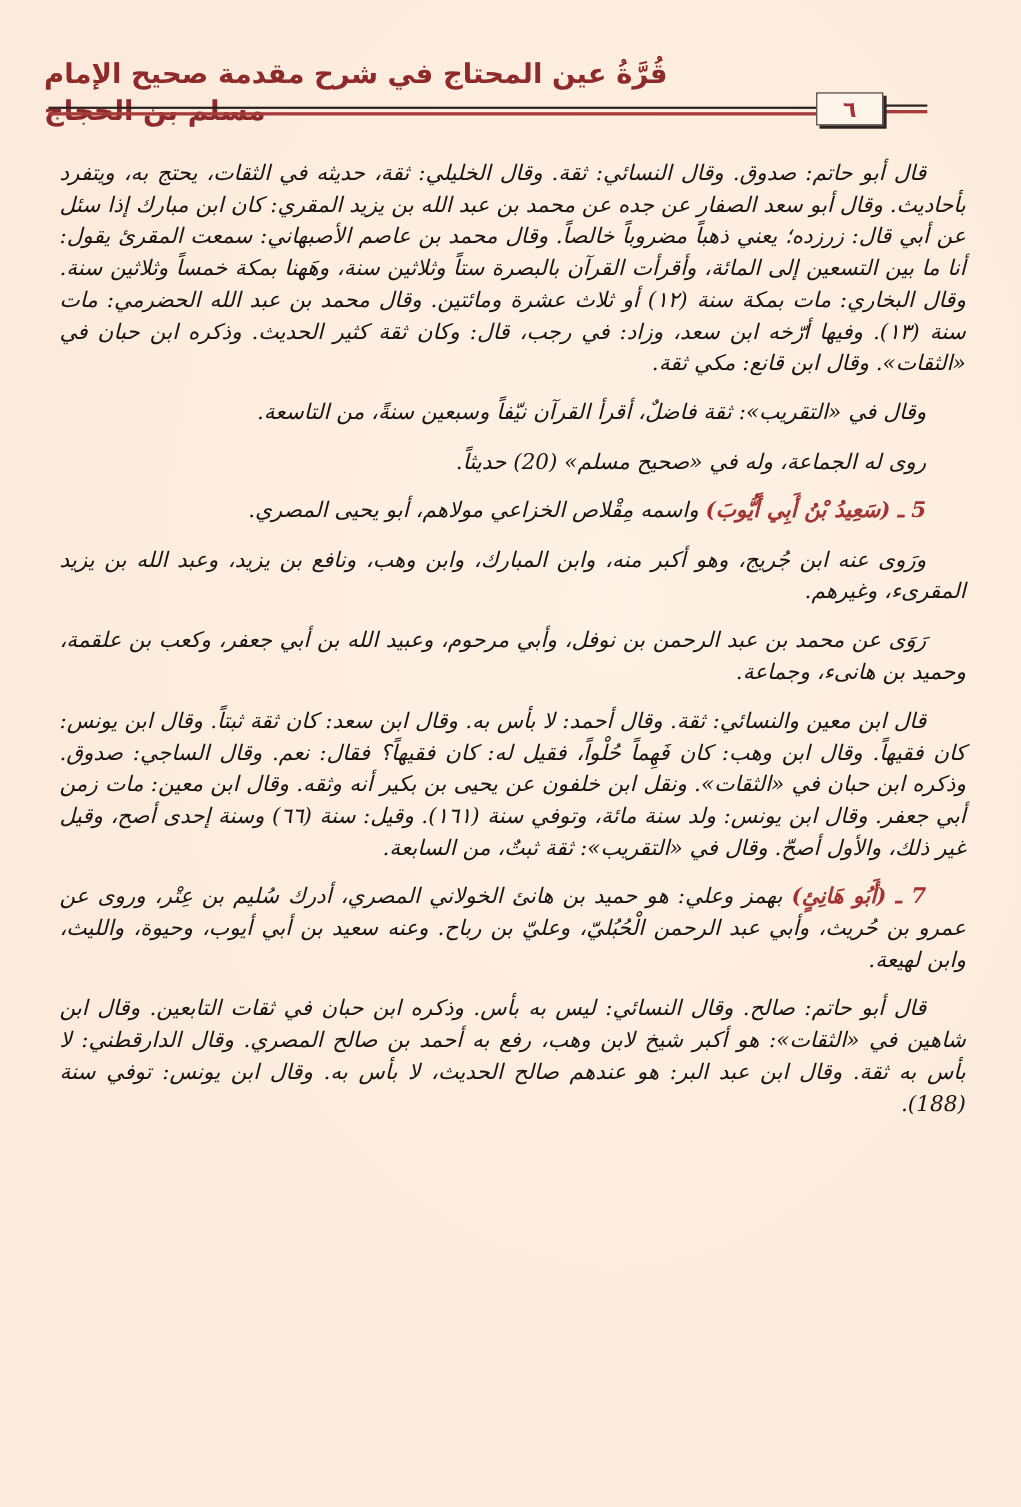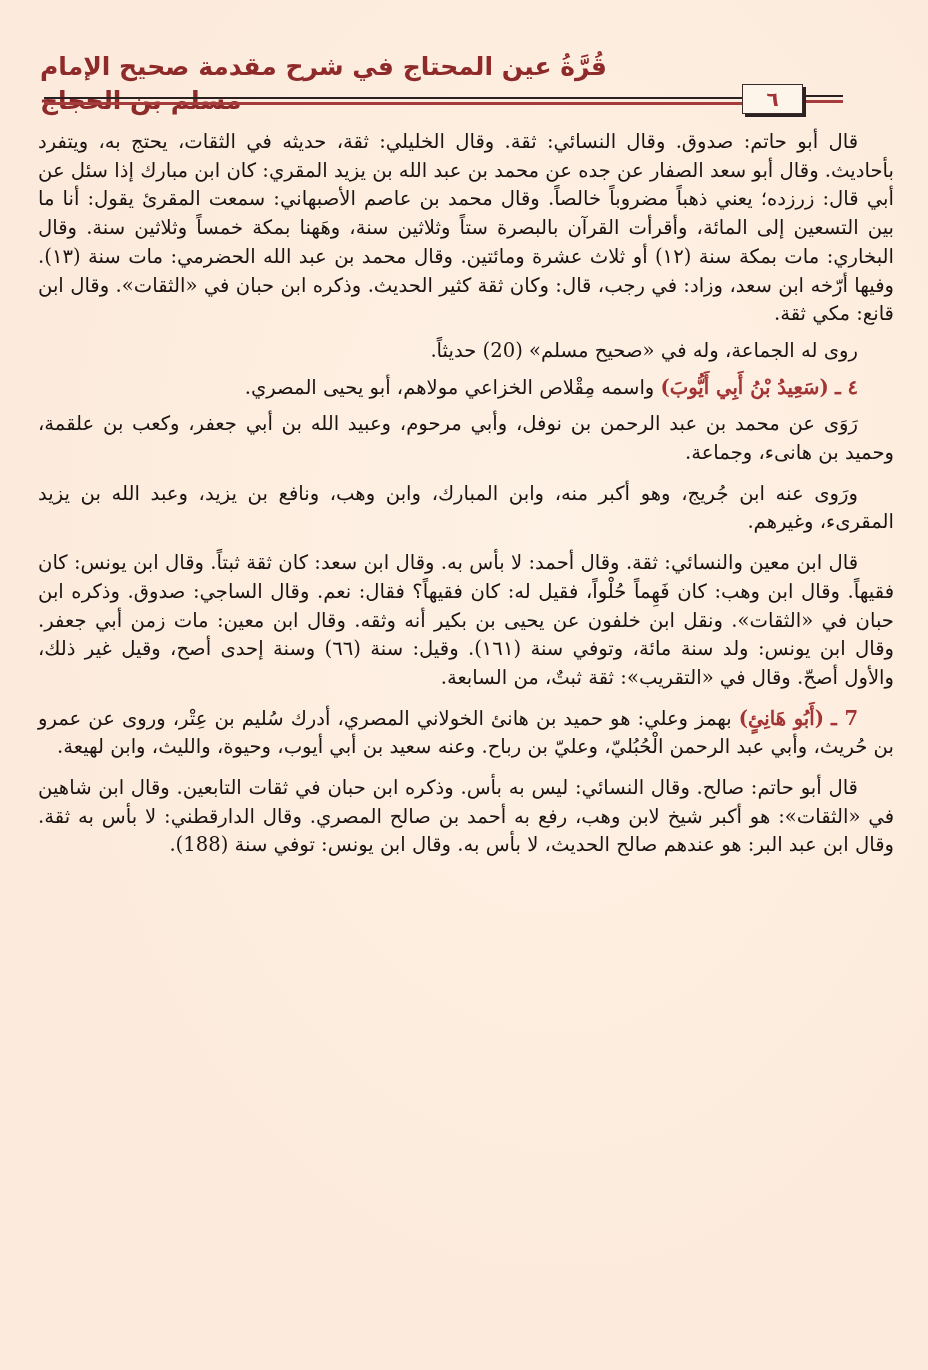--- a/index.html
+++ b/index.html
@@ -78,22 +78,23 @@
       width: 856px;
       direction: rtl;
       text-align: justify;
       text-align-last: right;
       font-family: "DejaVu Serif", "Liberation Serif", serif;
       font-size: 19.6px;
       line-height: 28.7px;
       color: #1c1412;
     }
     .para {
-      margin: 0;
+      margin: 16px;
       text-indent: 36px;
+      font-style: italic;
     }
     .para.gap-before { margin-top: 12px; }
     .para.small-gap { margin-top: 8px; }
     .heading-name {
       color: #a23434;
       font-weight: bold;
     }
     .entry-num {
       color: #a23434;
       font-weight: bold;
@@ -114,31 +115,32 @@
   <div class="rule red rule-right-red"></div>
 
   <div class="page-number-box">
     <span>٦</span>
   </div>
 
   <div class="text-column">
 
     <p class="para">قال أبو حاتم: صدوق. وقال النسائي: ثقة. وقال الخليلي: ثقة، حديثه في الثقات، يحتج به، ويتفرد بأحاديث. وقال أبو سعد الصفار عن جده عن محمد بن عبد الله بن يزيد المقري: كان ابن مبارك إذا سئل عن أبي قال: زرزده؛ يعني ذهباً مضروباً خالصاً. وقال محمد بن عاصم الأصبهاني: سمعت المقرئ يقول: أنا ما بين التسعين إلى المائة، وأقرأت القرآن بالبصرة ستاً وثلاثين سنة، وهَهنا بمكة خمساً وثلاثين سنة. وقال البخاري: مات بمكة سنة (١٢) أو ثلاث عشرة ومائتين. وقال محمد بن عبد الله الحضرمي: مات سنة (١٣). وفيها أرّخه ابن سعد، وزاد: في رجب، قال: وكان ثقة كثير الحديث. وذكره ابن حبان في «الثقات». وقال ابن قانع: مكي ثقة.</p>
 
+    <p class="para small-gap">وقال في «التقريب»: ثقة فاضلٌ، أقرأ القرآن نيّفاً وسبعين سنةً، من التاسعة.</p>
 
     <p class="para small-gap">روى له الجماعة، وله في «صحيح مسلم» (20) حديثاً.</p>
 
     <p class="para small-gap">
-      <span class="entry-num">٤ ـ</span>
+      <span class="entry-num">5 ـ</span>
       <span class="heading-name">(سَعِيدُ بْنُ أَبِي أَيُّوبَ)</span><span> واسمه مِقْلاص الخزاعي مولاهم، أبو يحيى المصري.</span>
     </p>
 
+    <p class="para gap-before">ورَوى عنه ابن جُريج، وهو أكبر منه، وابن المبارك، وابن وهب، ونافع بن يزيد، وعبد الله بن يزيد المقرىء، وغيرهم.</p>
+
     <p class="para small-gap">رَوَى عن محمد بن عبد الرحمن بن نوفل، وأبي مرحوم، وعبيد الله بن أبي جعفر، وكعب بن علقمة، وحميد بن هانىء، وجماعة.</p>
-
-    <p class="para gap-before">ورَوى عنه ابن جُريج، وهو أكبر منه، وابن المبارك، وابن وهب، ونافع بن يزيد، وعبد الله بن يزيد المقرىء، وغيرهم.</p>
 
     <p class="para gap-before">قال ابن معين والنسائي: ثقة. وقال أحمد: لا بأس به. وقال ابن سعد: كان ثقة ثبتاً. وقال ابن يونس: كان فقيهاً. وقال ابن وهب: كان فَهِماً حُلْواً، فقيل له: كان فقيهاً؟ فقال: نعم. وقال الساجي: صدوق. وذكره ابن حبان في «الثقات». ونقل ابن خلفون عن يحيى بن بكير أنه وثقه. وقال ابن معين: مات زمن أبي جعفر. وقال ابن يونس: ولد سنة مائة، وتوفي سنة (١٦١). وقيل: سنة (٦٦) وسنة إحدى أصح، وقيل غير ذلك، والأول أصحّ. وقال في «التقريب»: ثقة ثبتٌ، من السابعة.</p>
 
 
     <p class="para gap-before">
       <span class="entry-num">7 ـ</span>
       <span class="heading-name">(أَبُو هَانِئٍ)</span><span> بهمز وعلي: هو حميد بن هانئ الخولاني المصري، أدرك سُليم بن عِتْر، وروى عن عمرو بن حُريث، وأبي عبد الرحمن الْحُبُليّ، وعليّ بن رباح. وعنه سعيد بن أبي أيوب، وحيوة، والليث، وابن لهيعة.</span>
     </p>
 
     <p class="para gap-before">قال أبو حاتم: صالح. وقال النسائي: ليس به بأس. وذكره ابن حبان في ثقات التابعين. وقال ابن شاهين في «الثقات»: هو أكبر شيخ لابن وهب، رفع به أحمد بن صالح المصري. وقال الدارقطني: لا بأس به ثقة. وقال ابن عبد البر: هو عندهم صالح الحديث، لا بأس به. وقال ابن يونس: توفي سنة (188).</p>

